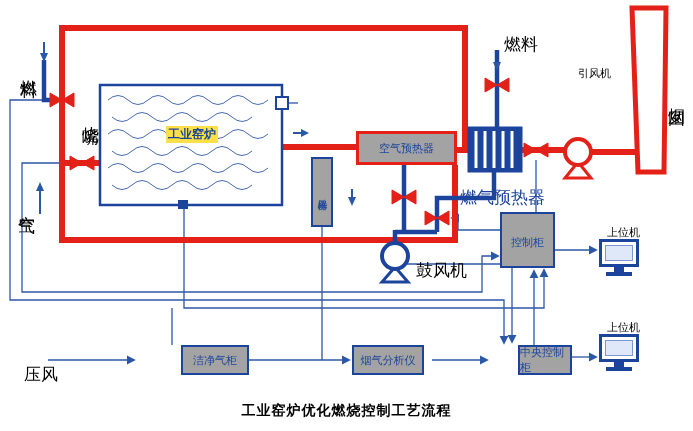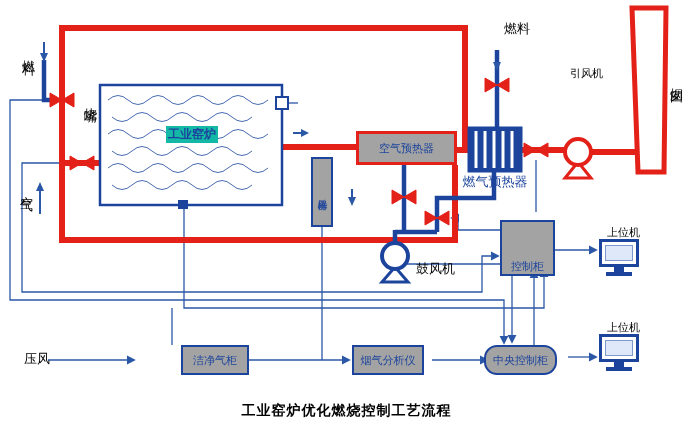--- a/index.html
+++ b/index.html
@@ -1,35 +1,35 @@
 <!DOCTYPE html>
 <html><head>
 <meta charset="utf-8">
 <style>
   html,body{margin:0;padding:0;background:#fff;}
   body{font-family:"Liberation Sans","DejaVu Sans",sans-serif;}
   #stage{position:relative;width:693px;height:431px;background:#fff;overflow:hidden;}
   #pipes{position:absolute;left:0;top:0;z-index:1;}
-  .lbl{position:absolute;z-index:3;color:#000;font-size:13px;line-height:13px;white-space:nowrap;}
+  .lbl{position:absolute;z-index:3;color:#000;font-size:17px;line-height:13px;white-space:nowrap;margin-top:16px;}
   .blue{color:#1c449c;}
   .vtext{writing-mode:vertical-rl;text-orientation:upright;letter-spacing:2px;white-space:normal;}
   .boxdiv{position:absolute;z-index:2;background:#a3a3a3;border:2px solid #1c449c;box-sizing:border-box;
           display:flex;align-items:center;justify-content:center;color:#1c449c;font-size:11px;}
   .redbox{border:3px solid #e32119;}
-  .kiln-label{position:absolute;z-index:3;background:#14b8a6;padding:0 2px;color:#1c449c;font-size:12px;font-weight:bold;}
+  .kiln-label{position:absolute;z-index:3;background:#fde047;padding:0 2px;color:#1c449c;font-size:12px;font-weight:bold;}
   .title{position:absolute;left:0;right:0;top:402px;text-align:center;z-index:3;
          font-size:14px;font-weight:bold;color:#000;letter-spacing:1px;}
   .pc{position:absolute;z-index:3;width:40px;}
   .pc .mon{width:40px;height:28px;border:3px solid #1c449c;background:#fff;box-sizing:border-box;
            display:flex;align-items:center;justify-content:center;}
   .pc .scr{width:26px;height:14px;background:#dfe8f8;border:1px solid #7f97cf;}
   .pc .neck{width:10px;height:5px;background:#1c449c;margin:0 auto;}
   .pc .base{width:26px;height:4px;background:#1c449c;margin:0 auto;}
   .toplabel{position:absolute;z-index:3;font-size:11px;color:#000;text-align:right;width:40px;}
-  .fan-label{position:absolute;z-index:3;font-size:11px;color:#000;width:34px;line-height:14px;text-align:left;}
+  .fan-label{position:absolute;z-index:3;font-size:11px;color:#000;width:34px;line-height:14px;text-align:left;margin-left:8px;}
 </style>
 </head>
 <body>
 
 <div id="stage">
 
   <svg id="pipes" width="693" height="431" viewBox="0 0 693 431">
     <defs>
       <marker id="ab" viewBox="0 0 10 10" refX="8" refY="5" markerWidth="7" markerHeight="7" orient="auto-start-reverse">
         <path d="M0,0 L10,5 L0,10 z" fill="#2b57a7"></path>
@@ -144,33 +144,33 @@
   </svg>
 
   <div class="boxdiv redbox" style="left:356px;top:131px;width:101px;height:34px;">
     <span>空气预热器</span>
   </div>
 
   <div class="boxdiv" style="left:311px;top:157px;width:22px;height:70px;">
     <span class="vtext" style="font-size:10px;letter-spacing:1px;">采样器</span>
   </div>
 
-  <div class="boxdiv" style="left:500px;top:212px;width:55px;height:56px;align-items:flex-end;padding-top:5px;margin-top:8px;">
+  <div class="boxdiv" style="left:500px;top:212px;width:55px;height:56px;align-items:center;padding-top:5px;">
     <span>控制柜</span>
   </div>
 
   <div class="boxdiv" style="left:138px;top:345px;width:68px;height:30px;margin-left:43px;">
     <span>洁净气柜</span>
   </div>
 
   <div class="boxdiv" style="left:352px;top:345px;width:72px;height:30px;">
     <span>烟气分析仪</span>
   </div>
 
-  <div class="boxdiv" style="left:484px;top:345px;width:73px;height:30px;border-radius:13px;">
+  <div class="boxdiv" style="left:518px;top:345px;width:54px;height:30px;">
     <span>中央控制柜</span>
   </div>
 
   <div class="toplabel" style="left:600px;top:225px;">上位机</div>
   <div class="pc" style="left:599px;top:239px;">
     <div class="mon">
       <div class="scr"></div>
     </div>
     <div class="neck"></div>
     <div class="base"></div>
@@ -186,17 +186,17 @@
   </div>
 
   <div class="lbl vtext" style="left:22px;top:50px;">燃料</div>
   <div class="lbl vtext" style="left:84px;top:97px;">烧嘴</div>
   <div class="lbl vtext" style="left:20px;top:186px;">空气</div>
   <div class="kiln-label" style="left:166px;top:126px;">工业窑炉</div>
   <div class="lbl blue" style="left:460px;top:176px;width:70px;text-align:center;font-family:Liberation Mono, monospace;">燃气预热器</div>
   <div class="lbl" style="left:504px;top:22px;">燃料</div>
   <div class="fan-label" style="left:570px;top:66px;">引风机</div>
   <div class="lbl vtext" style="left:670px;top:78px;">烟囱</div>
-  <div class="lbl" style="left:416px;top:262px;">鼓风机</div>
+  <div class="lbl" style="left:416px;top:248px;">鼓风机</div>
   <div class="lbl" style="left:24px;top:352px;">压风</div>
 
   <div class="title">工业窑炉优化燃烧控制工艺流程</div>
 </div>
 
 </body></html>

